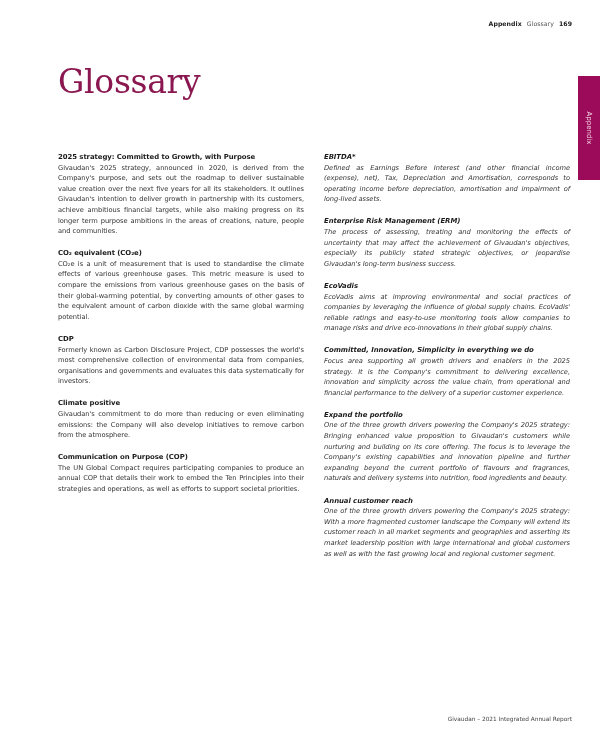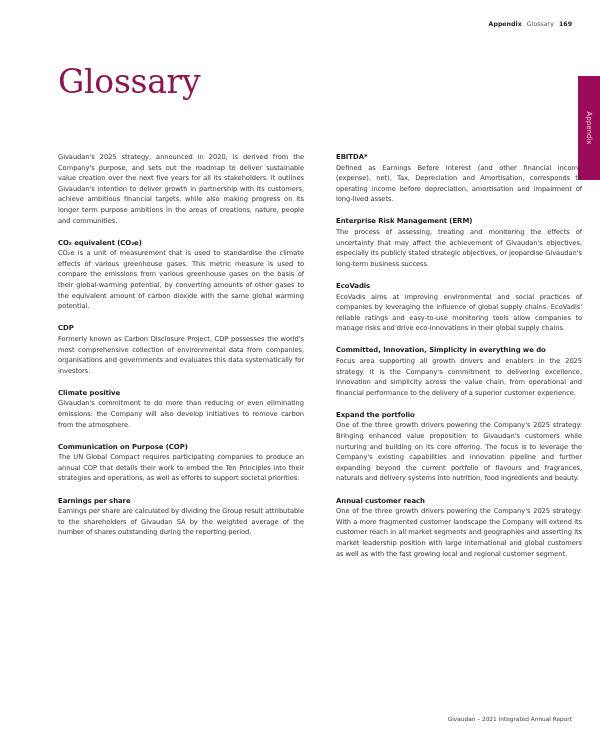--- a/index.html
+++ b/index.html
@@ -27,21 +27,21 @@
     background: #9c0a5a;
   }
   .side-tab span {
     position: absolute; left: 50%; top: 50%;
     transform: translate(-50%, -50%) rotate(90deg);
     color: #f3d6e4; font-size: 7px; white-space: nowrap;
   }
 
   .col { position: absolute; top: 152px; width: 246px; }
   .col.left { left: 58px; }
-  .col.right { left: 336px; }
+  .col.right { left: 324px; font-style: italic; }
 
   .entry { margin-bottom: 11.5px; }
   .entry h3 {
     font-size: 6.9px; font-weight: bold; color: #1a1a1a;
     line-height: 10.6px; letter-spacing: -0.05px;
   }
   .entry p {
     font-size: 6.7px; line-height: 10.6px; color: #333;
     text-align: justify; letter-spacing: -0.05px;
   }
@@ -61,41 +61,38 @@
 </div>
 
 <h1 class="title">Glossary</h1>
 
 <div class="side-tab">
   <span>Appendix</span>
 </div>
 
 <div class="col left">
   <div class="entry">
+    <h3>2025 strategy: Committed to Growth, with Purpose</h3>
     <p>Givaudan's 2025 strategy, announced in 2020, is derived from the Company's purpose, and sets out the roadmap to deliver sustainable value creation over the next five years for all its stakeholders. It outlines Givaudan's intention to deliver growth in partnership with its customers, achieve ambitious financial targets, while also making progress on its longer term purpose ambitions in the areas of creations, nature, people and communities.</p>
   </div>
   <div class="entry">
     <h3>CO₂ equivalent (CO₂e)</h3>
     <p>CO₂e is a unit of measurement that is used to standardise the climate effects of various greenhouse gases. This metric measure is used to compare the emissions from various greenhouse gases on the basis of their global-warming potential, by converting amounts of other gases to the equivalent amount of carbon dioxide with the same global warming potential.</p>
   </div>
   <div class="entry">
     <h3>CDP</h3>
     <p>Formerly known as Carbon Disclosure Project, CDP possesses the world's most comprehensive collection of environmental data from companies, organisations and governments and evaluates this data systematically for investors.</p>
   </div>
   <div class="entry">
     <h3>Climate positive</h3>
     <p>Givaudan's commitment to do more than reducing or even eliminating emissions: the Company will also develop initiatives to remove carbon from the atmosphere.</p>
   </div>
   <div class="entry">
     <h3>Communication on Purpose (COP)</h3>
     <p>The UN Global Compact requires participating companies to produce an annual COP that details their work to embed the Ten Principles into their strategies and operations, as well as efforts to support societal priorities.</p>
-  </div>
-  <div class="entry">
-    <h3>Earnings per share</h3>
-    <p>Earnings per share are calculated by dividing the Group result attributable to the shareholders of Givaudan SA by the weighted average of the number of shares outstanding during the reporting period.</p>
   </div>
 </div>
 
 <div class="col right">
   <div class="entry">
     <h3>EBITDA*</h3>
     <p>Defined as Earnings Before Interest (and other financial income (expense), net), Tax, Depreciation and Amortisation, corresponds to operating income before depreciation, amortisation and impairment of long-lived assets.</p>
   </div>
   <div class="entry">
     <h3>Enterprise Risk Management (ERM)</h3>

